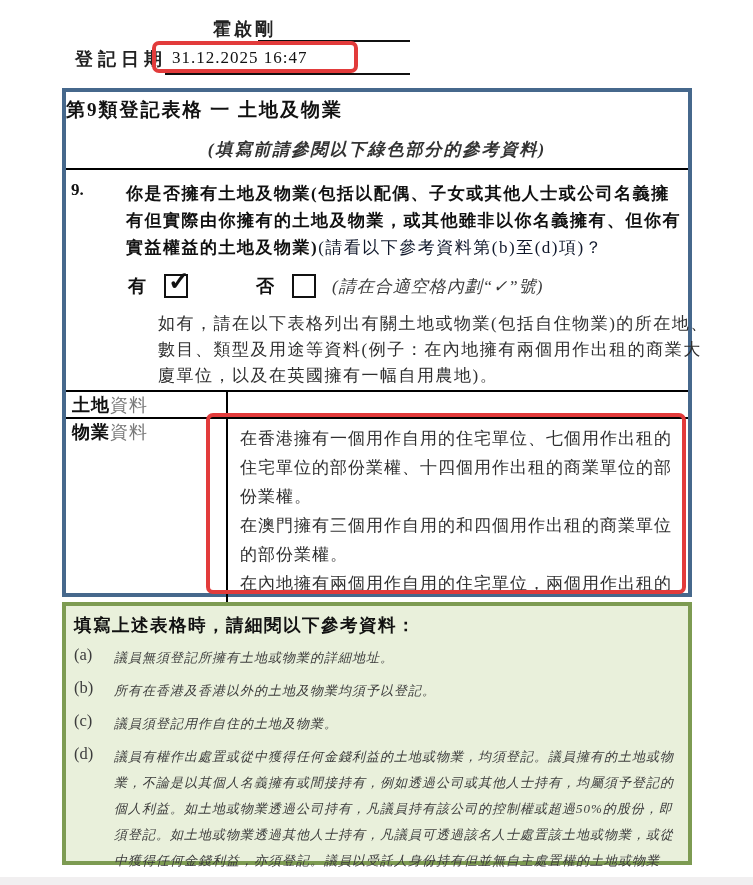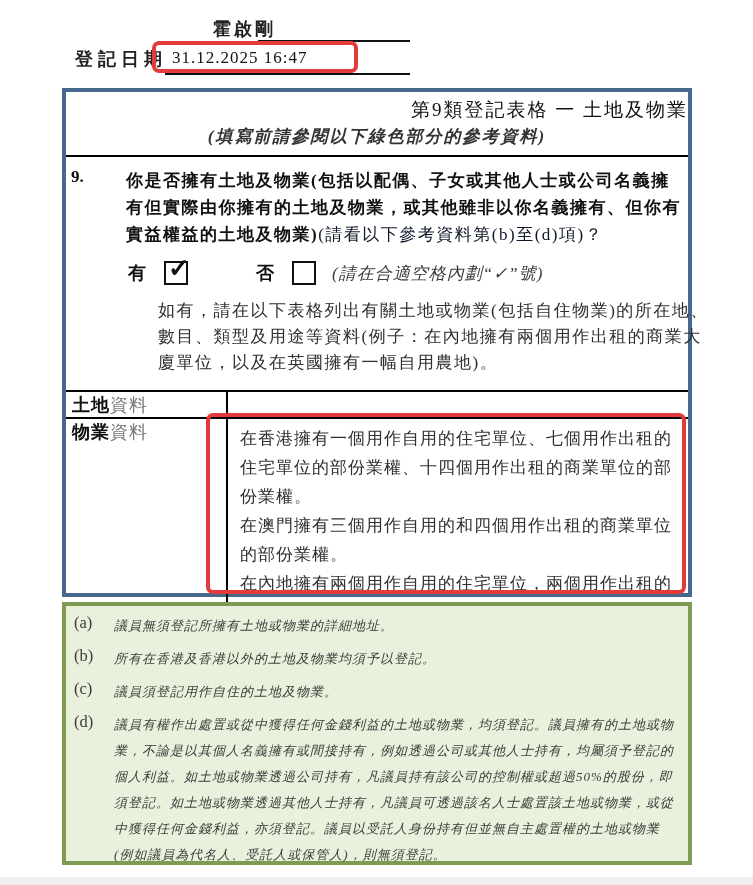--- a/index.html
+++ b/index.html
@@ -43,25 +43,25 @@
   .red-property { left: 206px; top: 413px; width: 480px; height: 181px; }
 
   
   .main-box {
     position: absolute; left: 62px; top: 88px;
     width: 630px; height: 509px;
     border: 4px solid #46688c;
     background: #ffffff;
   }
   .form-title {
-    margin-top: 5px; text-align: right;
-    font-size: 19px; font-weight: normal; letter-spacing: 2px; color: #111;
+    margin-top: 5px; text-align: left;
+    font-size: 19px; font-weight: bold; letter-spacing: 2px; color: #111;
   }
   .form-subtitle {
-    margin-top: 2px; text-align: center;
+    margin-top: 15px; text-align: center;
     font-size: 17px; font-weight: bold; font-style: italic;
     letter-spacing: 2px; color: #333;
   }
   .title-rule { border: 0; border-top: 2.5px solid #000; margin-top: 7px; }
 
   .question-row { display: flex; margin: 10px 0 0 0; }
   .q-number {
     width: 60px; padding-left: 5px;
     font-size: 17px; font-weight: bold; color: #111;
   }
@@ -199,20 +199,21 @@
 在內地擁有兩個用作自用的住宅單位，兩個用作出租的住宅單位的部份業權。
 在法國擁有一個用作自用的住宅單位的部份業權。
 在英國擁有一個用作出租的住宅單位。</div>
       </div>
     </div>
   </div>
 
   <span class="red-annotation red-property"></span>
 
   <div class="green-box">
+    <div class="ref-header">填寫上述表格時，請細閱以下參考資料：</div>
     <div class="ref-item">
       <div class="ref-item-label">(a)</div>
       <div class="ref-item-text">議員無須登記所擁有土地或物業的詳細地址。</div>
     </div>
     <div class="ref-item">
       <div class="ref-item-label">(b)</div>
       <div class="ref-item-text">所有在香港及香港以外的土地及物業均須予以登記。</div>
     </div>
     <div class="ref-item">
       <div class="ref-item-label">(c)</div>

